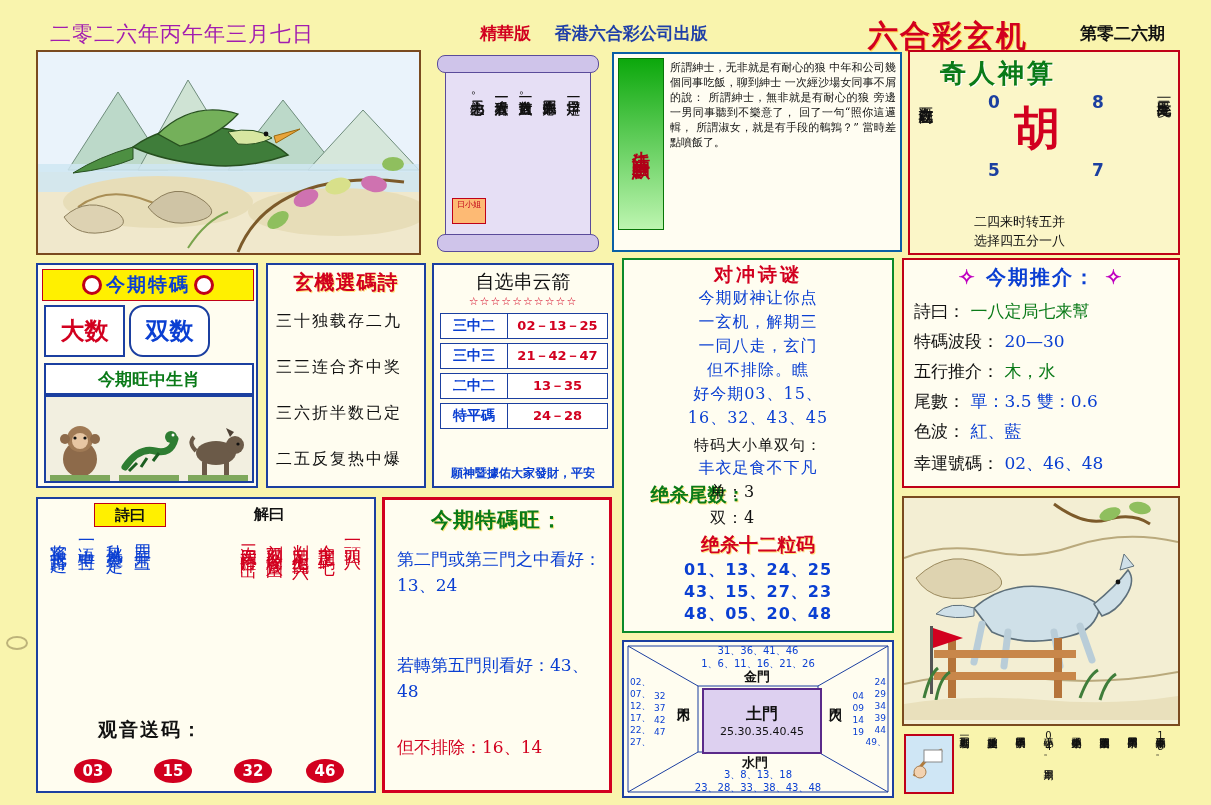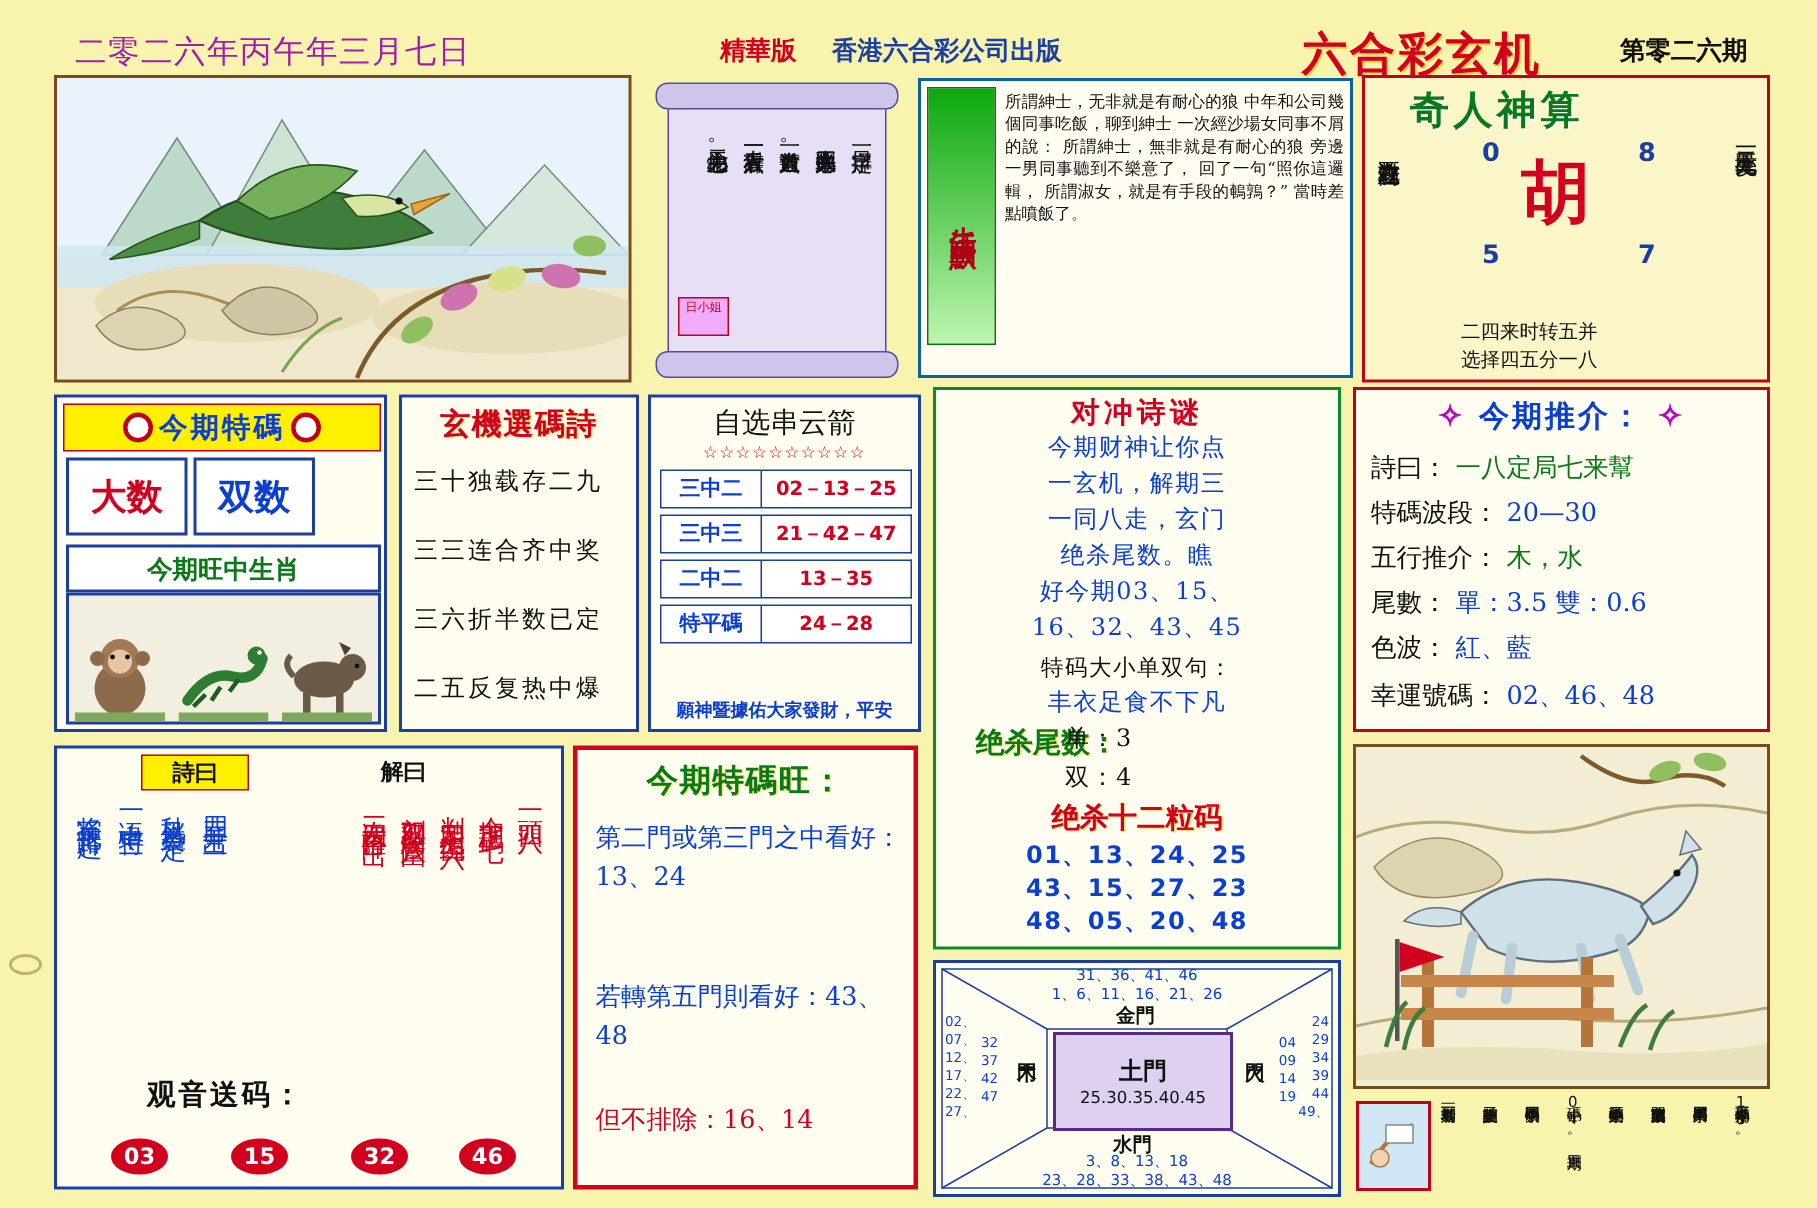--- a/index.html
+++ b/index.html
@@ -56,21 +56,21 @@
 
   
   .tema{left:36px;top:263px;width:222px;height:225px;border:2px solid #1b3fa0;background:#fffdf0;}
   .tema-hd{position:absolute;left:4px;top:4px;width:210px;height:30px;background:#fff000;border:1px solid #c00018;
      display:flex;align-items:center;justify-content:center;}
   .tema-hd span{font-size:19px;font-weight:bold;color:#0a3fd2;letter-spacing:2px;}
   .dot{width:14px;height:14px;border-radius:50%;border:3px solid #c00018;background:#fff;margin:0 4px;}
   .tema-cells{position:absolute;left:6px;top:40px;width:166px;height:52px;display:flex;}
   .tcell{flex:1;border:2px solid #1b3fa0;margin-right:4px;background:#fff;display:flex;align-items:center;justify-content:center;
      font-size:24px;font-weight:bold;color:#d2001f;font-family:"DejaVu Serif","Liberation Serif",serif;}
-  .tcell:last-child{margin-right:0;color:#0a3fd2;}
+  .tcell:last-child{margin-right:0;color:#0a3fd2;border-radius:14px;}
   .tema-sub{position:absolute;left:6px;top:98px;width:206px;height:28px;border:2px solid #1b3fa0;background:#fff;
      display:flex;align-items:center;justify-content:center;font-size:17px;font-weight:bold;color:#0a7a18;}
   .tema-zod{position:absolute;left:6px;top:130px;width:206px;height:84px;border:2px solid #1b3fa0;background:#f2efe0;display:flex;}
   .zod{flex:1;display:flex;align-items:flex-end;justify-content:center;}
 
   
   .xuanji{left:266px;top:263px;width:160px;height:225px;border:2px solid #1b3fa0;background:#fffdf0;}
   .xuanji-t{position:absolute;left:0;top:4px;width:100%;text-align:center;font-size:20px;font-weight:bold;color:#d2001f;
      font-family:"DejaVu Serif","Liberation Serif",serif;letter-spacing:1px;text-shadow:1px 1px 0 #ffe680;}
   .xuanji-l{position:absolute;left:8px;font-size:16px;color:#111;font-family:"DejaVu Serif","Liberation Serif",serif;letter-spacing:2px;}
@@ -193,21 +193,21 @@
     </svg>
   </div>
 
   <div class="abs scroll">
     <div class="scrollbody">
       <div class="scroll-txt" style="right:6px;">一字定日擇</div>
       <div class="scroll-txt" style="right:30px;">四数先来必中五,</div>
       <div class="scroll-txt" style="right:54px;">一六直送当前数。</div>
       <div class="scroll-txt" style="right:78px;">看一看六猴辞一人,</div>
       <div class="scroll-txt" style="right:102px;">忠心无二为主忙。</div>
-      <div class="abs" style="left:6px;top:128px;width:34px;height:26px;border:1px solid #c00018;background:#f0abfc;font-size:8px;color:#c00018;text-align:center;line-height:12px;">日小姐</div>
+      <div class="abs" style="left:6px;top:128px;width:34px;height:26px;border:1px solid #c00018;background:#fdba74;font-size:8px;color:#c00018;text-align:center;line-height:12px;">日小姐</div>
     </div>
     <div class="scrollbar" style="top:0;"></div>
     <div class="scrollbar" style="top:179px;"></div>
   </div>
 
   <div class="abs humor">
     <div class="humor-tab">生活幽默</div>
     <div class="humor-txt">所謂紳士，无非就是有耐心的狼 中年和公司幾個同事吃飯，聊到紳士 一次經沙場女同事不屑的說： 所謂紳士，無非就是有耐心的狼 旁邊一男同事聽到不樂意了， 回了一句“照你這邏輯， 所謂淑女，就是有手段的鵪鶉？” 當時差點噴飯了。</div>
   </div>
 
@@ -302,21 +302,21 @@
       <div class="zx-b">24－28</div>
     </div>
     <div class="zx-foot">願神暨據佑大家發財，平安</div>
   </div>
 
   <div class="abs center">
     <div class="center-t">对冲诗谜</div>
     <div class="c-line" style="top:28px;">今期财神让你点</div>
     <div class="c-line" style="top:52px;">一玄机，解期三</div>
     <div class="c-line" style="top:76px;">一同八走，玄门</div>
-    <div class="c-line" style="top:100px;">绝杀尾数。瞧</div>
+    <div class="c-line" style="top:100px;">但不排除。瞧</div>
     <div class="c-line" style="top:124px;">好今期03、15、</div>
     <div class="c-line" style="top:148px;">16、32、43、45</div>
     <div class="c-line" style="top:176px;font-size:15px;color:#111;">特码大小单双句：</div>
     <div class="c-line" style="top:198px;">丰衣足食不下凡</div>
     <div class="c-jue" style="top:222px;left:-60px;">绝杀尾数：</div>
     <div class="c-line" style="top:222px;left:86px;width:auto;color:#111;">单：3</div>
     <div class="c-line" style="top:248px;left:86px;width:auto;color:#111;">双：4</div>
     <div class="c-jue" style="top:272px;color:#d2001f;">绝杀十二粒码</div>
     <div class="c-nums" style="top:300px;">01、13、24、25</div>
     <div class="c-nums" style="top:322px;">43、15、27、23</div>

